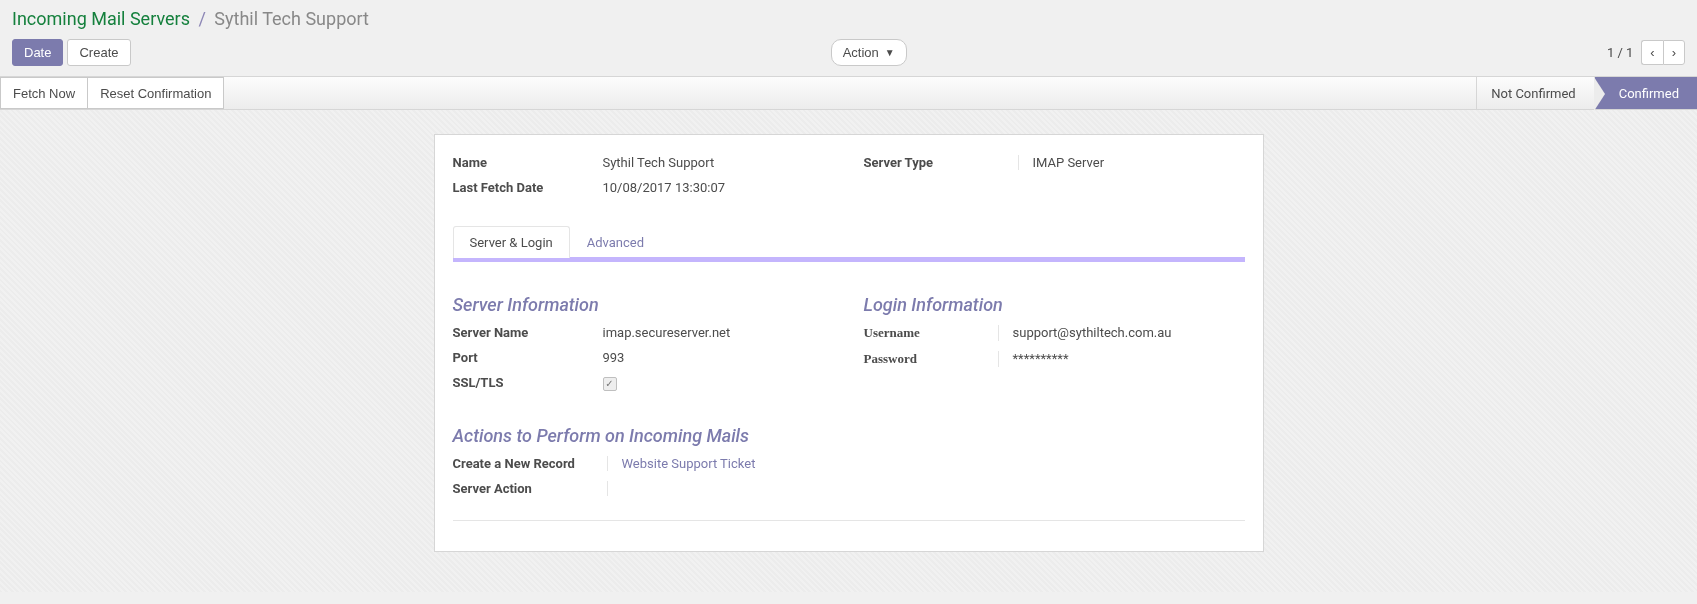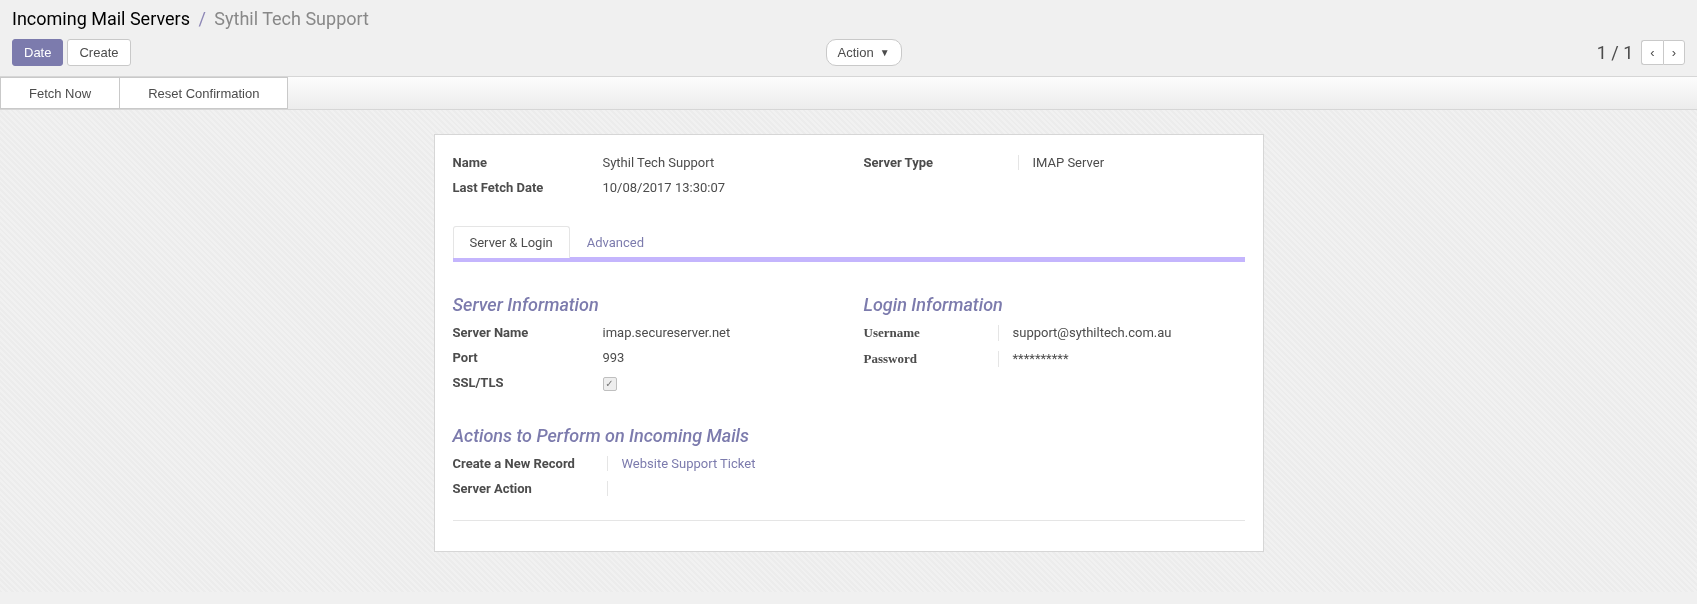--- a/index.html
+++ b/index.html
@@ -12,21 +12,21 @@
   .top-area {
     background: #f0f0f0;
     padding: 8px 12px 0 12px;
   }
   .breadcrumb {
     font-size: 18px;
     color: #8d87b6;
     margin-bottom: 10px;
   }
   .breadcrumb a {
-    color: #000000;
+    color: #15803d;
     text-decoration: none;
   }
   .breadcrumb .sep {
     color: #8d87b6;
     margin: 0 4px;
   }
   .breadcrumb .current {
     color: #888888;
   }
   .controls-row {
@@ -73,21 +73,21 @@
     font-size:10px;
     color:#4c4c4c;
   }
   .right-controls {
     display:flex;
     align-items:center;
     gap:8px;
   }
   .pager-text {
     color:#4c4c4c;
-    font-size:18px;
+    font-size:13px;
   }
   .pager-btns {
     display:flex;
   }
   .pager-btns .btn {
     padding: 4px 8px;
     border-radius:0;
   }
   .pager-btns .btn:first-child { border-radius:3px 0 0 3px; border-right:none;}
   .pager-btns .btn:last-child { border-radius:0 3px 3px 0;}
@@ -101,21 +101,21 @@
     height:34px;
   }
   .status-actions {
     display:flex;
   }
   .status-actions .btn {
     border-radius:0;
     border:1px solid #c9c9c9;
     background:#fff;
     height:100%;
-    padding:7px 28px;
+    padding:7px 12px;
     margin:0;
   }
   .status-actions .btn + .btn { border-left:none; }
   .status-track {
     display:flex;
     align-items:stretch;
     height:100%;
   }
   .status-step {
     position:relative;
@@ -280,20 +280,24 @@
       </div>
     </div>
   </div>
 </div>
 
 <div class="status-bar">
   <div class="status-actions">
     <button class="btn">Fetch Now</button>
     <button class="btn">Reset Confirmation</button>
   </div>
+  <div class="status-track">
+    <div class="status-step not-confirmed">Not Confirmed</div>
+    <div class="status-step active">Confirmed</div>
+  </div>
 </div>
 
 <div class="content-wrap">
   <div class="form-sheet">
 
     <div class="top-fields">
       <div class="top-col">
         <div class="field-row">
           <div class="field-label">Name</div>
           <div class="field-value">Sythil Tech Support</div>

